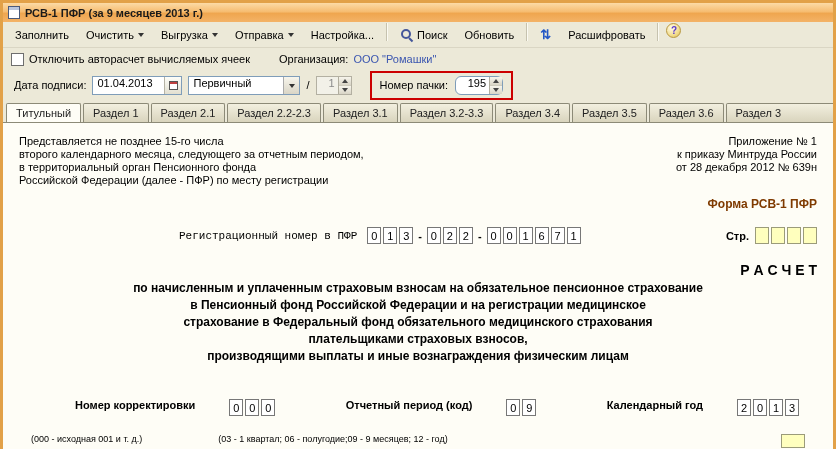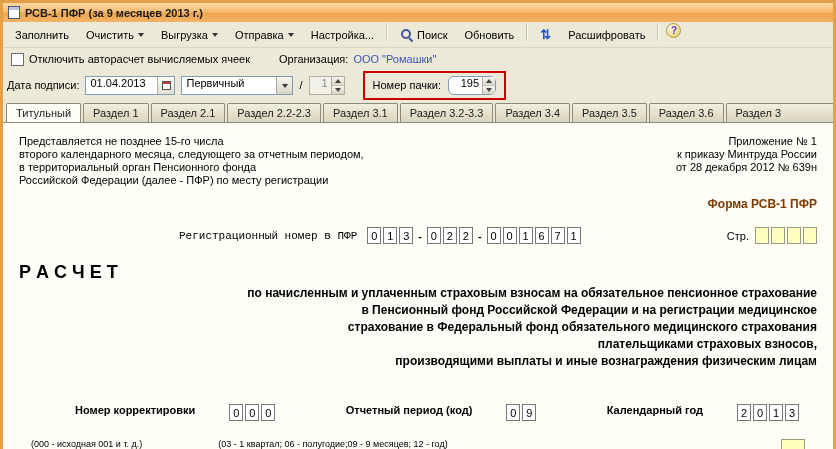--- a/index.html
+++ b/index.html
@@ -34,21 +34,21 @@
                 display:flex; align-items:center; justify-content:center;
                 font-weight:bold; font-size:10px; color:#5a3acb; }
 
   
   .opt-row{ flex:0 0 22px; display:flex; align-items:center; gap:5px; padding:0 8px; }
   .checkbox{ width:13px; height:13px; background:#fff; border:1px solid #6e6e6e; }
   .org-label{ margin-left:24px; }
   .org-value{ color:var(--link-blue,#3b56b0); }
 
   
-  .param-row{ flex:0 0 30px; display:flex; align-items:center; gap:6px; padding:0 4px; }
+  .param-row{ flex:0 0 30px; display:flex; align-items:center; gap:6px; padding:0 11px; }
   .field{ height:19px; border:1px solid #7f9db9; background:#fff; display:inline-flex; align-items:flex-start; }
   .date-field{ width:90px; }
   .date-text{ flex:1; padding:0 4px; }
   .cal-btn{ width:17px; height:17px; border-left:1px solid #b5b2a4;
             background:linear-gradient(#fdfdf8,#e2dfd0); display:flex; align-items:center; justify-content:center; }
   .cal-glyph{ width:9px; height:9px; border:1px solid #555;
               background:linear-gradient(to bottom,#c04040 0 2px,#fff 2px); }
   .combo{ width:112px; justify-content:space-between; }
   .combo-text{ padding:0 4px; }
   .combo-btn{ width:16px; height:17px; background:linear-gradient(#f7f5ec,#d9d5c6);
@@ -83,25 +83,25 @@
   .right-note{ margin-left:auto; text-align:right; }
   .form-name{ margin-top:10px; text-align:right; font-weight:bold; font-size:12px;
               color:var(--form-name-brown,#7f3a00); }
   .reg-row{ margin-top:16px; display:flex; align-items:center; }
   .reg-label{ margin-left:160px;font-family:Liberation Mono, monospace; }
   .cells{ display:inline-flex; align-items:center; gap:2px; margin-left:10px; }
   .cell{ width:14px; height:17px; border:1px solid #777; background:#fff;
          text-align:center; line-height:16px; display:inline-block; }
   .dash{ margin:0 3px; font-weight:bold; }
   .page-group{ margin-left:auto; display:inline-flex; align-items:center; gap:2px; }
-  .page-label{ margin-right:4px; font-weight:normal; }
+  .page-label{ margin-right:4px; font-weight:bold; }
   .ycell{ width:14px; height:17px; border:1px solid #9b9b7a;
           background:var(--cell-yellow,#ffffbe); display:inline-block; }
-  .calc-title{ margin-top:18px; text-align:left; font-weight:bold; font-size:18px; }
-  .calc-lines{ margin-top:2px; text-align:right; font-weight:bold; font-size:12px; line-height:17px; }
+  .calc-title{ margin-top:18px; text-align:right; font-weight:bold; font-size:14px; }
+  .calc-lines{ margin-top:2px; text-align:center; font-weight:bold; font-size:12px; line-height:17px; }
   .bottom-row{ margin-top:34px; display:flex; align-items:center; justify-content:space-between;
                padding:0 18px 0 40px; }
   .bgroup{ display:inline-flex; align-items:flex-start; gap:24px;padding-left:16px; }
   .blabel{ font-weight:bold; }
   .foot-row{ margin-top:18px; display:flex; align-items:flex-start; font-size:9px; padding:0 12px; }
   .fnote.mid{ margin-left:76px; }
   .foot-ycell{ margin-left:auto; width:24px; height:14px; border:1px solid #9b9b7a;
                background:var(--cell-yellow,#ffffbe); }
 </style>
 </head>

